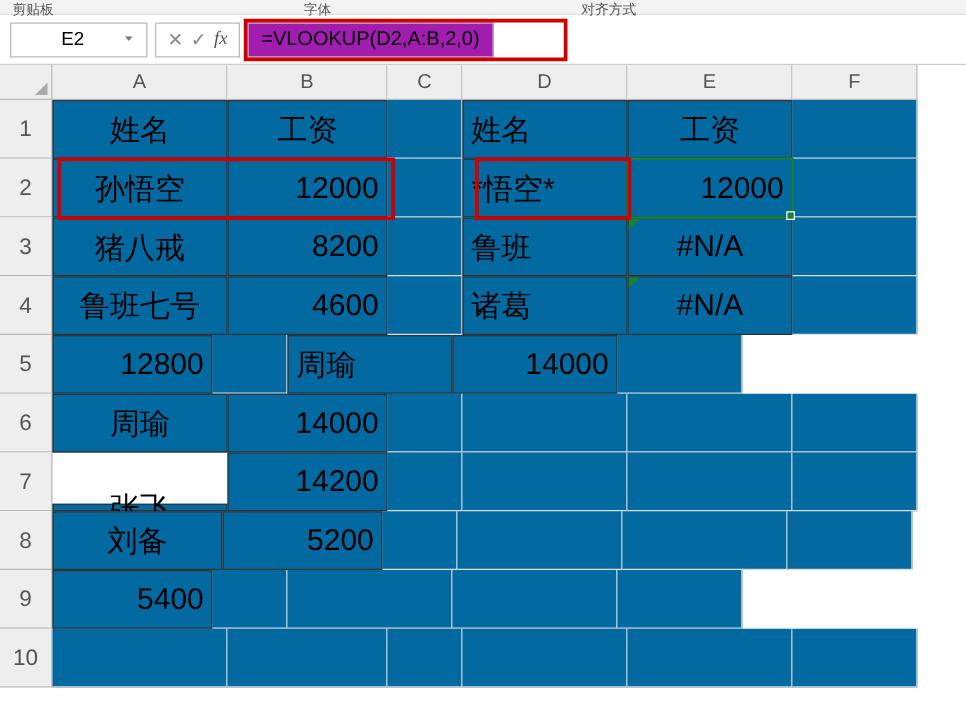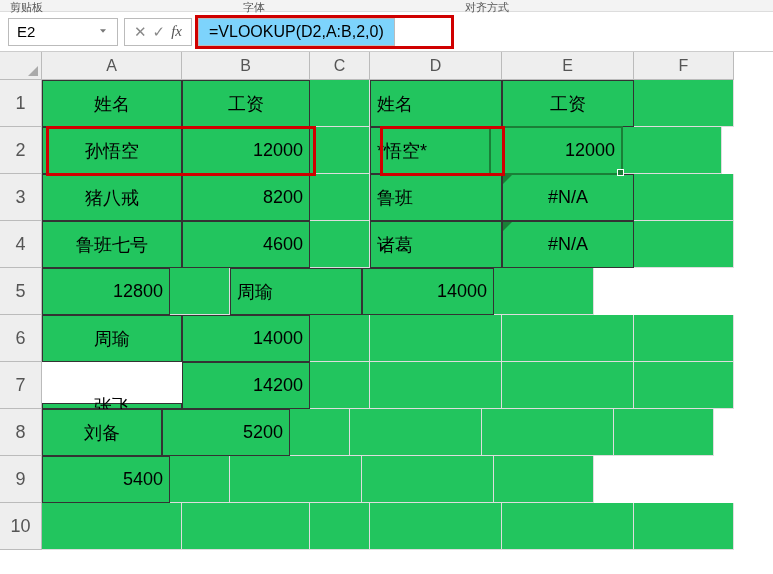--- a/index.html
+++ b/index.html
@@ -33,39 +33,39 @@
   .namebox {
     display: flex;
     align-items: center;
     border: 1px solid #bbb;
     height: 28px;
     padding: 0 8px;
     width: 110px;
     background: #fff;
     justify-content: space-between;
   }
-  .namebox-val { font-size: 15px; }
+  .namebox-val { font-size: 15px; margin-left: 32px; }
   .fx-controls {
     display: flex;
     align-items: center;
     border: 1px solid #bbb;
     height: 28px;
     padding: 0 6px;
     background: #fff;
   }
   .fx-controls span { margin: 0 3px; color: #888; font-size: 15px; }
   .fx-controls .fx-label { font-style: italic; font-family: "Times New Roman", serif; color: #555; text-align: right; }
   .fx-input {
     border: 1px solid #bbb;
     height: 28px;
     padding: 0 10px;
     font-size: 16px;
     display: flex;
     align-items: center;
-    background: #7dd3fc;
+    background: #a21caf;
     position: relative;
   }
   .formula-highlight {
     position: absolute;
     border: 3px solid #d00000;
     left: -4px; top: -4px; right: -60px; bottom: -4px;
     pointer-events: none;
   }
   .corner {
     width: 42px;
@@ -107,26 +107,26 @@
     display:flex;
     align-items:center;
     justify-content:center;
   }
   .grid-body { display: flex; flex-direction: column; }
   .row { display: flex; height: 47px; }
   .hdr-row { display: flex; }
   .cell {
     border-right: 1px solid #ddd;
     border-bottom: 1px solid #ddd;
-    font-size: 18px;
+    font-size: 24px;
     display: flex;
     align-items: center;
     padding: 0 6px;
     position: relative;
-    background: #22c55e;
+    background: #0369a1;
   }
   .cell.center { justify-content: center; }
   .cell.right { justify-content: flex-end; }
   .cell.left { justify-content: flex-start; }
   .bordered-top { border-top: 1.5px solid #333 !important; }
   .bordered-bottom { border-bottom: 1.5px solid #333 !important; }
   .bordered-left { border-left: 1.5px solid #333 !important; }
   .bordered-right { border-right: 1.5px solid #333 !important; }
   .active-cell {
     outline: 2.5px solid #1a7f37;
@@ -206,21 +206,21 @@
         <div class="cell left" style="width: 60px;"></div>
         <div class="cell left bordered-top bordered-bottom bordered-left bordered-right" style="width: 132px;">姓名</div>
         <div class="cell center bordered-top bordered-bottom bordered-left bordered-right" style="width: 132px;">工资</div>
         <div class="cell left" style="width: 100px;"></div>
       </div>
       <div class="row">
         <div class="row-header" style="height: 47px;">2</div>
         <div class="cell center bordered-top bordered-bottom bordered-left bordered-right" style="width: 140px;">孙悟空</div>
         <div class="cell right bordered-top bordered-bottom bordered-left bordered-right" style="width: 128px;">12000</div>
         <div class="cell left" style="width: 60px;"></div>
-        <div class="cell left bordered-top bordered-bottom bordered-left bordered-right" style="width: 120px;">*悟空*</div>
+        <div class="cell left bordered-top bordered-bottom bordered-left bordered-right" style="width: 132px;">*悟空*</div>
         <div class="cell right bordered-top bordered-bottom bordered-left bordered-right active-cell" style="width: 132px;">12000<div class="fill-handle"></div></div>
         <div class="cell left" style="width: 100px;"></div>
       </div>
       <div class="row">
         <div class="row-header" style="height: 47px;">3</div>
         <div class="cell center bordered-top bordered-bottom bordered-left bordered-right" style="width: 140px;">猪八戒</div>
         <div class="cell right bordered-top bordered-bottom bordered-left bordered-right" style="width: 128px;">8200</div>
         <div class="cell left" style="width: 60px;"></div>
         <div class="cell left bordered-top bordered-bottom bordered-left bordered-right" style="width: 132px;">鲁班</div>
         <div class="cell center bordered-top bordered-bottom bordered-left bordered-right" style="width: 132px;">#N/A<div class="err-tri"></div></div>
@@ -256,21 +256,21 @@
         <div class="row-header" style="height: 47px;">7</div>
         <div class="cell center bordered-top bordered-bottom bordered-left bordered-right" style="width: 140px; margin-top: 41px;">张飞</div>
         <div class="cell right bordered-top bordered-bottom bordered-left bordered-right" style="width: 128px;">14200</div>
         <div class="cell left" style="width: 60px;"></div>
         <div class="cell left" style="width: 132px;"></div>
         <div class="cell center" style="width: 132px;"></div>
         <div class="cell left" style="width: 100px;"></div>
       </div>
       <div class="row">
         <div class="row-header" style="height: 47px;">8</div>
-        <div class="cell center bordered-top bordered-bottom bordered-left bordered-right" style="width: 120px;">刘备</div>
+        <div class="cell center bordered-top bordered-bottom bordered-left bordered-right" style="width: 136px;">刘备</div>
         <div class="cell right bordered-top bordered-bottom bordered-left bordered-right" style="width: 128px;">5200</div>
         <div class="cell left" style="width: 60px;"></div>
         <div class="cell left" style="width: 132px;"></div>
         <div class="cell center" style="width: 132px;"></div>
         <div class="cell left" style="width: 100px;"></div>
       </div>
       <div class="row">
         <div class="row-header" style="height: 47px;">9</div>
         <div class="cell right bordered-top bordered-bottom bordered-left bordered-right" style="width: 128px;">5400</div>
         <div class="cell left" style="width: 60px;"></div>

